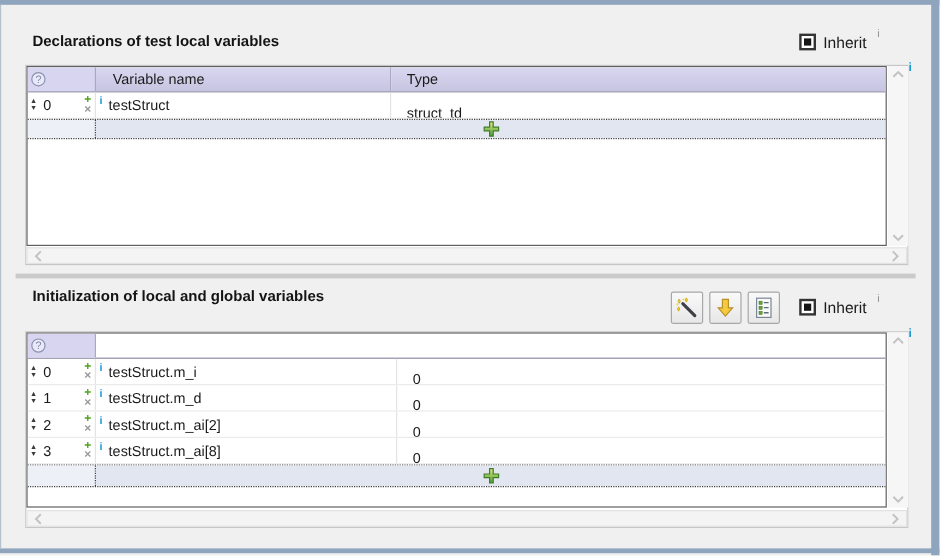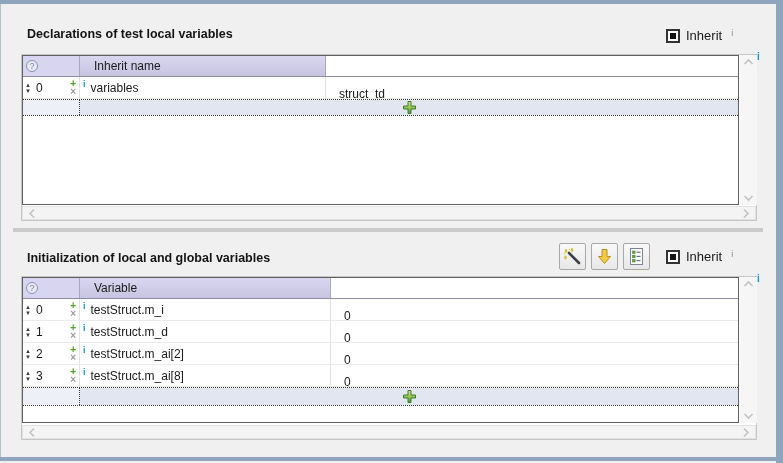--- a/index.html
+++ b/index.html
@@ -8,24 +8,24 @@
   .screen { position:relative; width:783px; height:463px; background:#f0f0f0; }
 
   
   .b-top    { position:absolute; left:0; top:0; width:783px; height:4px; background:#8fa5be; }
   .b-bottom { position:absolute; left:0; top:457px; width:783px; height:4px; background:#8fa5be; }
   .b-right  { position:absolute; right:0; top:0; width:7px; height:463px; background:#8fa5be; }
   .b-left   { position:absolute; left:0; top:4px; width:1px; height:453px; background:#b6c1ce; }
 
   .sec-title { position:absolute; font-weight:bold; font-size:12.5px; color:#141414; }
   .title1 { left:27px; top:27px; }
-  .title2 { left:27px; top:251px; }
-
-  
-  .inherit { position:absolute; display:flex; align-items:flex-end; gap:6px; cursor:default; }
+  .title2 { left:27px; top:240px; }
+
+  
+  .inherit { position:absolute; display:flex; align-items:flex-start; gap:6px; cursor:default; }
   .inherit1 { left:666px; top:28px; }
   .inherit2 { left:666px; top:249px; }
   .checkbox { width:14px; height:14px; background:#fff; border:2px solid #333; display:flex; align-items:center; justify-content:center; }
   .checkbox .inner { width:6px; height:6px; background:#141414; }
   .inherit .lbl { font-size:13px; }
   .sup-i { font-size:9px; color:#8f8f8f; position:relative; top:-5px; margin-left:3px; }
   .blue-i { position:absolute; font-size:10px; font-weight:bold; color:#1899d4; }
   .panel-i1 { left:757px; top:51px; }
   .panel-i2 { left:757px; top:273px; }
 
@@ -102,39 +102,42 @@
   </div>
   <span class="blue-i panel-i1">i</span>
 
   <div class="vtable t1">
     <div class="grid">
       <div class="grow ghead">
         <div class="cell corner">
           <span class="help-icon">?</span>
         </div>
         <div class="cell col-name h-name">
-          <span>Inherit name</span>
+          <span>Variable name</span>
+        </div>
+        <div class="cell col-rest h-rest" style="border-right:none;">
+          <span>Type</span>
         </div>
       </div>
 
       <div class="grow drow">
         <div class="cell rowhead">
           <span class="arrows">
             <span>▲</span>
             <span>▼</span>
           </span>
           <span class="ridx">0</span>
           <span class="plusx">
             <span class="mini-add">+</span>
             <span class="mini-del">×</span>
           </span>
         </div>
         <div class="cell col-name">
           <span class="row-i">i</span>
-          <span>variables</span>
+          <span>testStruct</span>
         </div>
         <div class="cell col-rest cell-rest" style="border-right:none;">
           <span>struct_td</span>
         </div>
       </div>
 
       <div class="addrow">
         <div class="left"></div>
         <div class="right">
           <svg width="15" height="15" viewBox="0 0 15 15">
@@ -215,23 +218,20 @@
     <span class="sup-i">i</span>
   </div>
   <span class="blue-i panel-i2">i</span>
 
   <div class="vtable t2">
     <div class="grid">
       <div class="grow ghead">
         <div class="cell corner">
           <span class="help-icon">?</span>
         </div>
-        <div class="cell col-name h-name">
-          <span>Variable</span>
-        </div>
       </div>
 
       <div class="grow drow">
         <div class="cell rowhead">
           <span class="arrows">
               <span>▲</span>
               <span>▼</span>
             </span>
           <span class="ridx">0</span>
           <span class="plusx">

